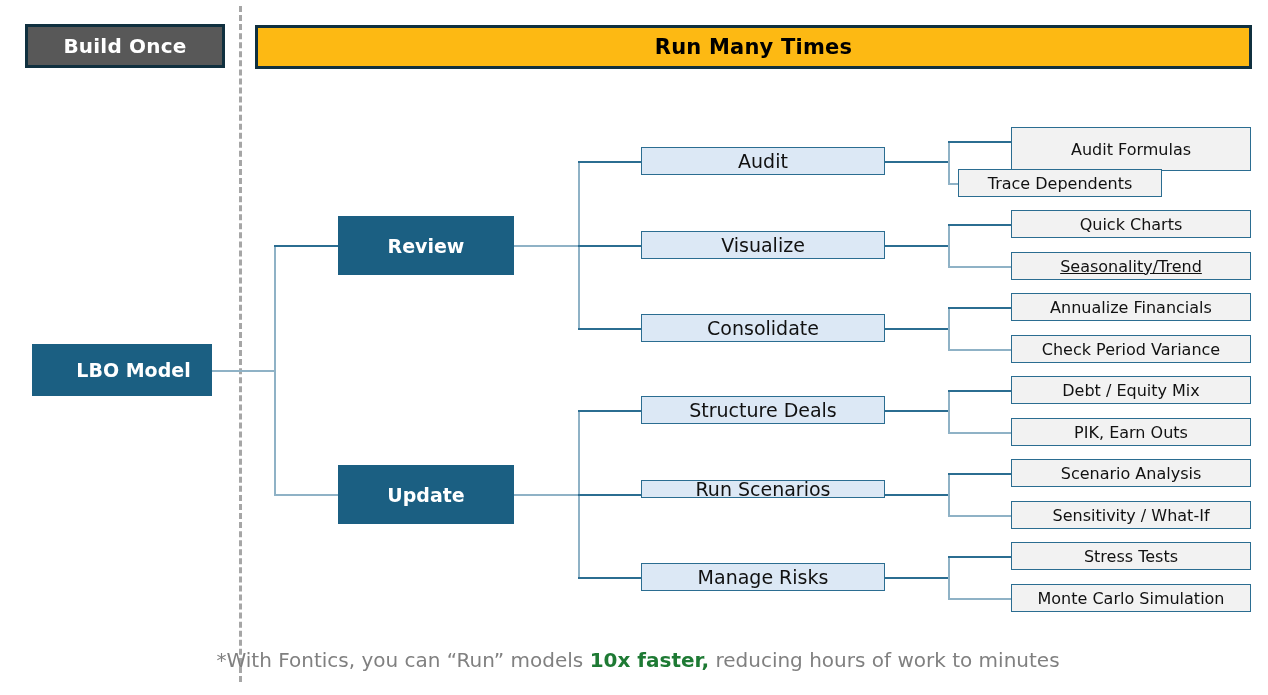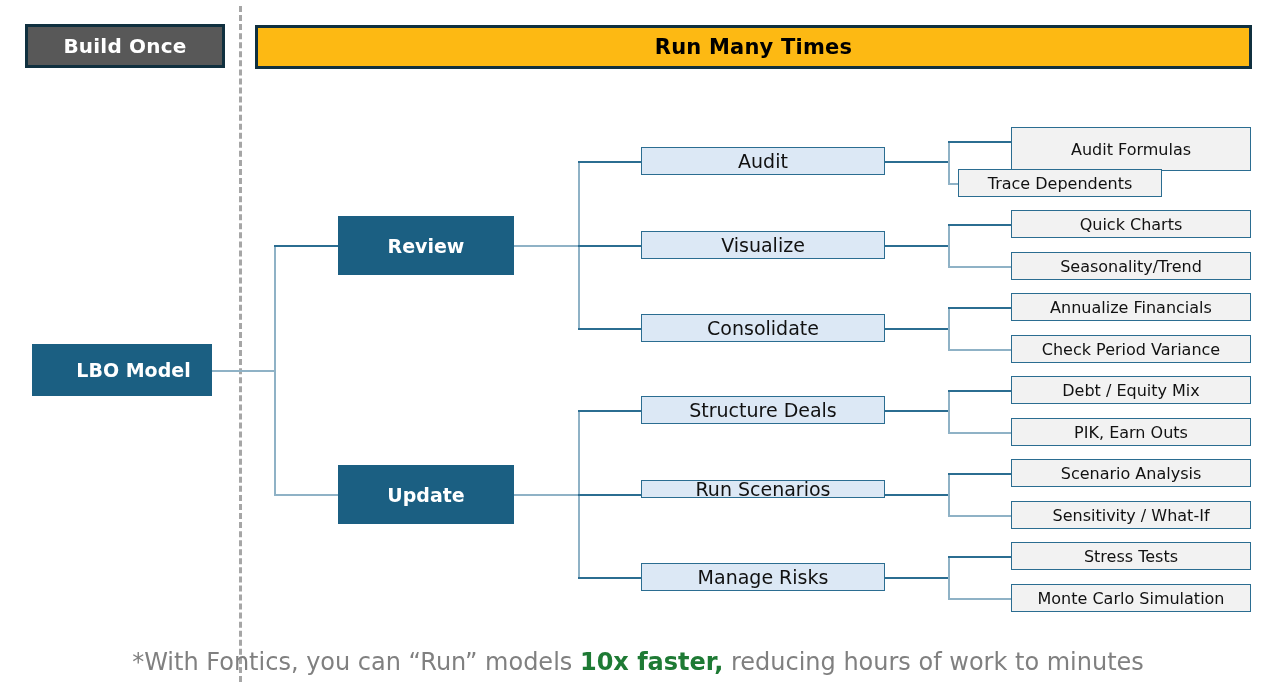--- a/index.html
+++ b/index.html
@@ -107,21 +107,21 @@
   .conn.v { width: 2px; }
 
   
   #footer-note {
     position: absolute;
     left: 0;
     top: 648px;
     width: 1260px;
     text-align: center;
     color: #808080;
-    font-size: 24px;
+    font-size: 20px;
     white-space: nowrap;
   }
   #footer-note .accent {
     color: #1e7a34;
     font-weight: bold;
   }
 </style>
 </head>
 <body>
 
@@ -221,21 +221,21 @@
   <div class="node lvl3" style="left:1003px; top:127px; width:240px; height:44px;">
     <span>Audit Formulas</span>
   </div>
   <div class="node lvl3" style="left:950px; top:169px; width:204px; height:28px;">
     <span>Trace Dependents</span>
   </div>
 
   <div class="node lvl3" style="left:1003px; top:210px; width:240px; height:28px;">
     <span>Quick Charts</span>
   </div>
-  <div class="node lvl3" style="left:1003px; top:252px; width:240px; height:28px;">
+  <div class="node lvl3" style="left:1003px; top:252px; width:240px; height:28px;text-decoration:underline;">
     <span>Seasonality/Trend</span>
   </div>
 
   <div class="node lvl3" style="left:1003px; top:293px; width:240px; height:28px;">
     <span>Annualize Financials</span>
   </div>
   <div class="node lvl3" style="left:1003px; top:335px; width:240px; height:28px;">
     <span>Check Period Variance</span>
   </div>
 

